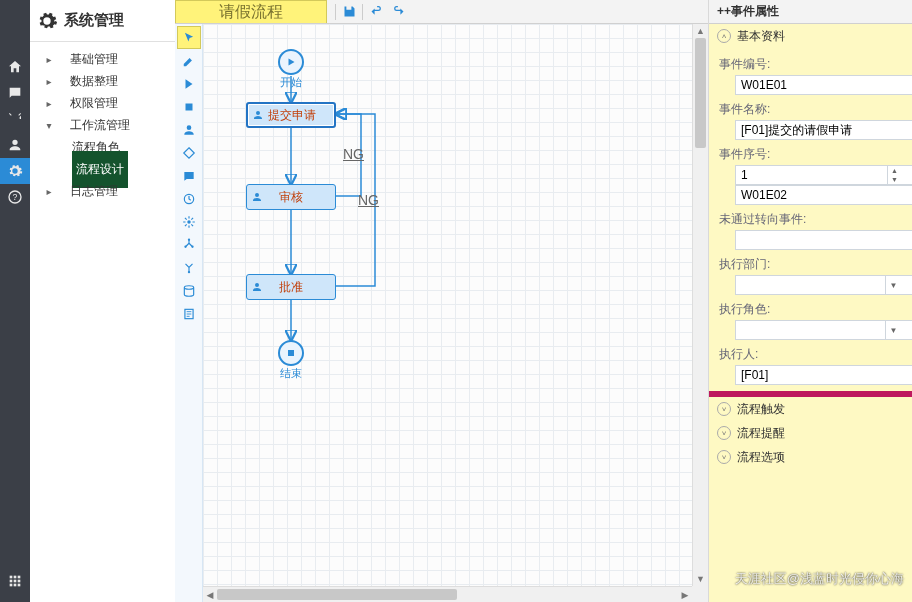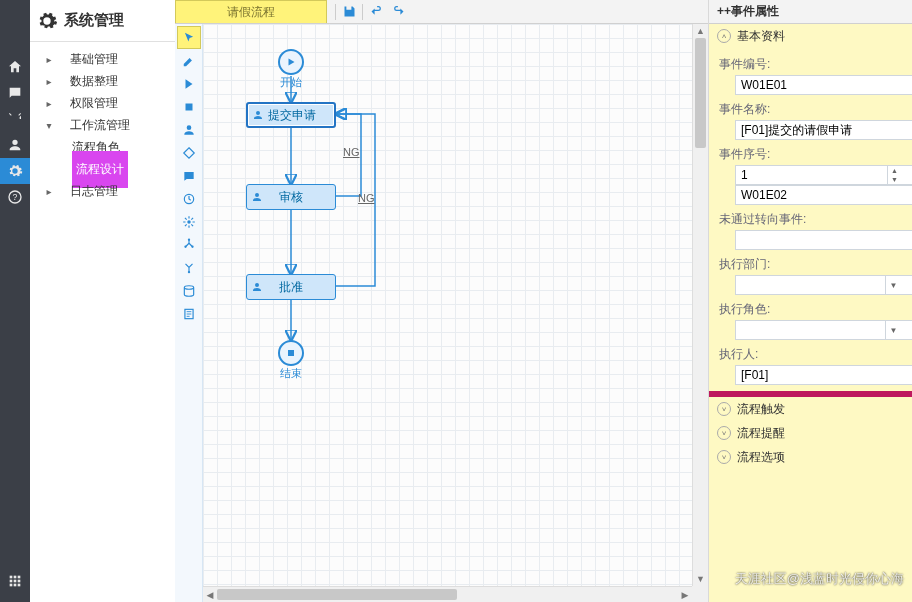--- a/index.html
+++ b/index.html
@@ -18,26 +18,26 @@
 .sidebar-header { height: 42px; display: flex; align-items: center; padding: 0 6px; border-bottom: 1px solid #e0e0e0; }
 .sidebar-header .gear { width: 22px; height: 22px; margin-right: 6px; }
 .sidebar-header .gear svg { width: 22px; height: 22px; fill: #333; }
 .sidebar-header .title { font-size: 15px; font-weight: bold; color: #333; flex: 1; }
 .sidebar-header .collapse { width: 16px; height: 32px; display: flex; align-items: center; justify-content: center; color: #555; }
 .tree { padding: 6px 0; font-size: 12px; color: #333; }
 .tree .node { display: flex; align-items: center; height: 22px; padding-left: 14px; cursor: pointer; }
 .tree .node .arrow { width: 10px; display: inline-flex; justify-content: center; color: #666; font-size: 10px; }
 .tree .node .lbl { margin-left: 16px; }
 .tree .child { padding-left: 42px; height: 22px; display: flex; align-items: center; cursor: pointer; }
-.tree .child.selected .lbl { background: #d946ef; color: #fff; padding: 10px 4px; }
+.tree .child.selected .lbl { background: #14532d; color: #fff; padding: 10px 4px; }
 
 
 .main { position: absolute; left: 175px; top: 0; width: 533px; height: 602px; }
 .tabbar { height: 24px; background: #f3f3f3; display: flex; align-items: stretch; border-bottom: 1px solid #d0d0d0; }
-.tab { width: 152px; background: #fff37a; border: 1px solid #d3c95a; border-bottom: none; display: flex; align-items: center; justify-content: center; font-size: 12px; color: #7a7330; position: relative; }
+.tab { width: 152px; background: #fff37a; border: 1px solid #d3c95a; border-bottom: none; display: flex; align-items: center; justify-content: center; font-size: 16px; color: #7a7330; position: relative; }
 .toolbar { display: flex; align-items: center; gap: 4px; padding: 0 8px; }
 .toolbar .tb { width: 18px; height: 18px; display: flex; align-items: center; justify-content: center; cursor: pointer; }
 .toolbar svg { width: 15px; height: 15px; fill: #2b8bd6; }
 .toolbar .sep { width: 1px; height: 16px; background: #ccc; }
 
 .designer { position: absolute; left: 0; top: 24px; width: 533px; height: 578px; display: flex; }
 .toolbox { width: 28px; background: #f3f8fd; border-right: 1px solid #d7e6f4; display: flex; flex-direction: column; align-items: center; padding-top: 2px; gap: 0; }
 .toolbox .tool { width: 24px; height: 23px; display: flex; align-items: center; justify-content: center; cursor: pointer; }
 .toolbox .tool.selected { background: #fff37a; border: 1px solid #d3c95a; }
 .toolbox svg { width: 14px; height: 14px; fill: #2b8bd6; }
@@ -50,25 +50,25 @@
 .vscroll .thumb { position: absolute; left: 2px; right: 2px; top: 14px; height: 110px; background: #c8c8c8; border-radius: 2px; }
 .vscroll .arr { position: absolute; left: 0; right: 0; height: 14px; display: flex; align-items: center; justify-content: center; color: #777; font-size: 9px; }
 .hscroll { position: absolute; left: 0; right: 16px; bottom: 0; height: 16px; background: #f0f0f0; border-top: 1px solid #ddd; }
 .hscroll .thumb { position: absolute; top: 2px; bottom: 2px; left: 14px; width: 240px; background: #c8c8c8; border-radius: 2px; }
 .hscroll .arr { position: absolute; top: 0; bottom: 0; width: 14px; display: flex; align-items: center; justify-content: center; color: #777; font-size: 9px; }
 .corner { position: absolute; right: 0; bottom: 0; width: 16px; height: 16px; background: #f0f0f0; }
 
 
 .flow-node { position: absolute; display: flex; flex-direction: column; align-items: center; font-size: 11px; color: #2b8bd6; }
 .start-circle, .end-circle { width: 26px; height: 26px; border: 2px solid #2b8bd6; border-radius: 50%; background: #eaf4fd; display: flex; align-items: center; justify-content: center; }
-.task-box { width: 90px; height: 26px; border: 1px solid #2b8bd6; background: #cfe6fa; border-radius: 3px; display: flex; align-items: center; color: #0369a1; font-size: 12px; }
+.task-box { width: 90px; height: 26px; border: 1px solid #2b8bd6; background: #cfe6fa; border-radius: 3px; display: flex; align-items: center; color: #c2410c; font-size: 12px; }
 .task-box.selected { border: 2px solid #2374c4; box-shadow: 0 0 0 1px #fff inset; }
 .task-box .ticon { width: 20px; display: flex; align-items: center; justify-content: center; }
 .task-box .ticon svg { width: 12px; height: 12px; fill: #2b8bd6; }
-.edge-label { position: absolute; font-size: 11px; color: #666; text-decoration: underline; }
+.edge-label { position: absolute; font-size: 14px; color: #666; text-decoration: underline; }
 
 
 .props { position: absolute; left: 708px; top: 0; width: 204px; height: 602px; background: #fef9c3; border-left: 1px solid #d9d9d9; font-size: 12px; }
 .props-header { height: 24px; background: #f3f3f3; border-bottom: 1px solid #d0d0d0; display: flex; align-items: center; padding: 0 8px; font-weight: bold; color: #333; }
 .section-head { height: 24px; display: flex; align-items: center; padding: 0 8px; color: #333; cursor: pointer; }
 .section-head .chev { width: 14px; height: 14px; border: 1px solid #aaa; border-radius: 50%; display: inline-flex; align-items: center; justify-content: center; font-size: 8px; color: #777; margin-right: 6px; }
 .section-body { padding: 2px 10px 6px 10px; border-bottom: 6px solid #be185d; }
 .field-label { color: #667; font-size: 12px; margin: 6px 0 2px; }
 .field-input { width: 100%; height: 20px; border: 1px solid #cfd6dd; padding: 0 5px; font-size: 12px; background: #fff; margin-left: 16px; }
 .field-input.stepper { padding-right: 16px; }

